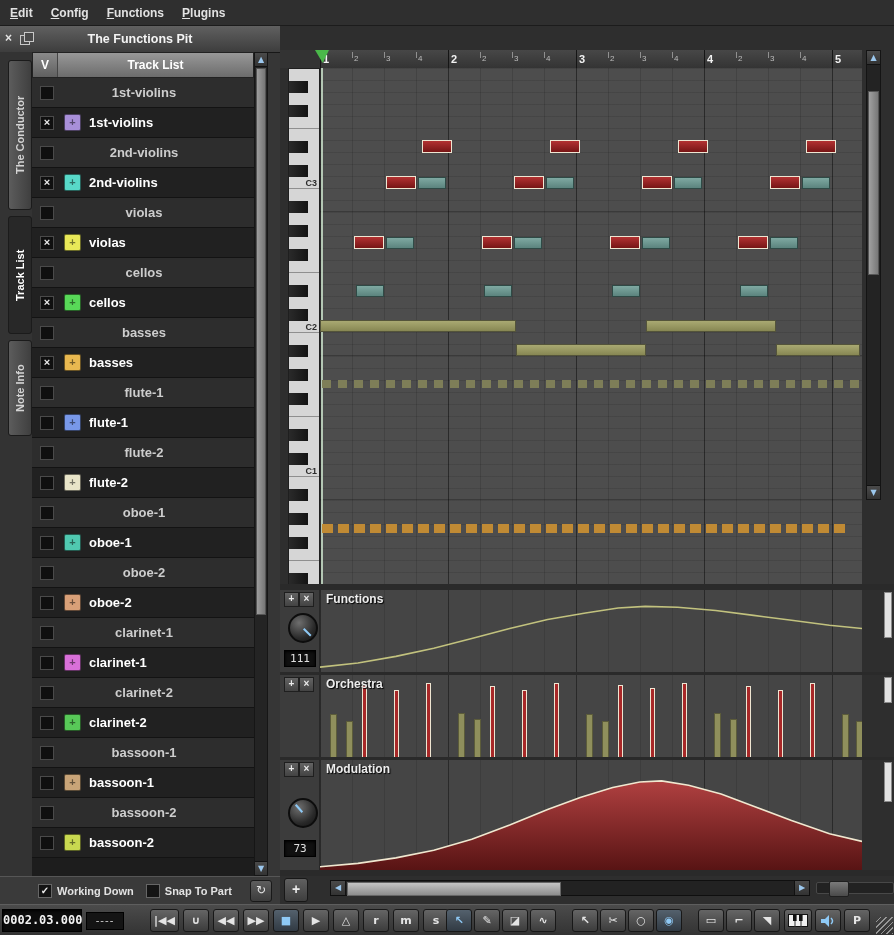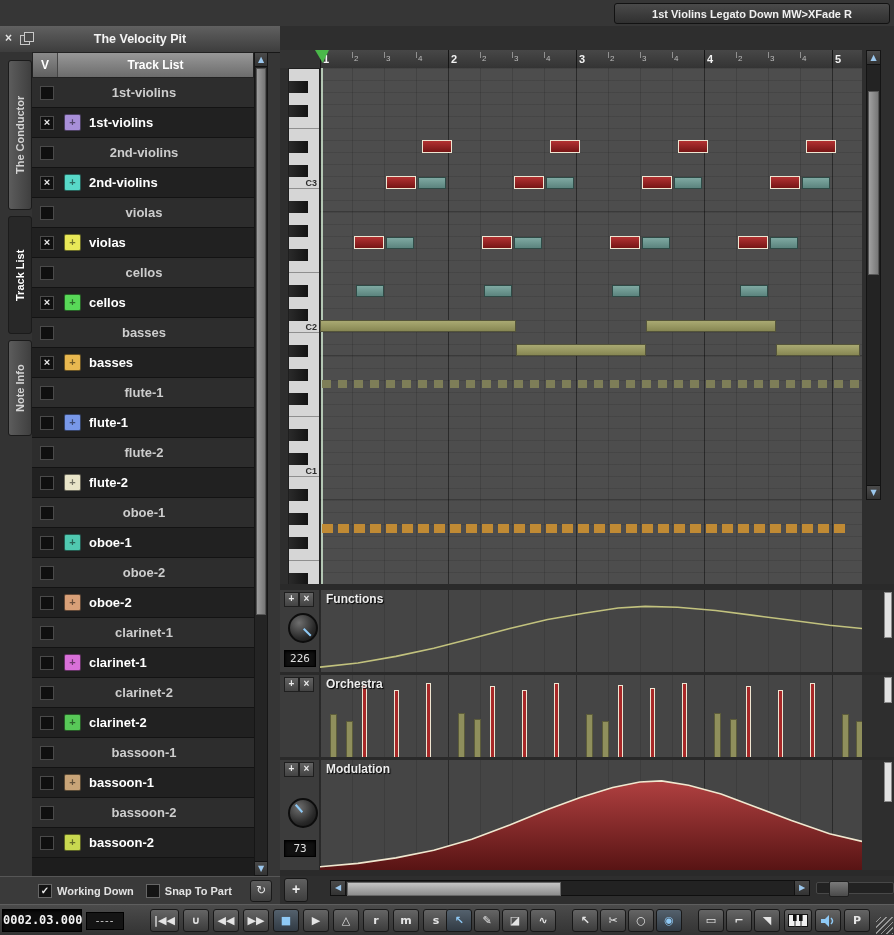--- a/index.html
+++ b/index.html
@@ -160,26 +160,33 @@
   .tool-group{display:flex;gap:2px;margin-right:16px;}
   .right-cluster{position:absolute;right:24px;top:4px;display:flex;gap:3px;}
   .resize-grip{position:absolute;right:1px;bottom:1px;width:17px;height:17px;
                background:repeating-linear-gradient(-45deg,rgba(160,160,160,.9) 0 1px,rgba(0,0,0,0) 1px 4px);}
 </style>
 </head>
 <body>
 
 <div class="app">
 
-  <div class="patch-btn">1st Violins Legato Down MW&gt;XFade R</div>
+  <div class="menubar">
+    <div class="menu-items">
+        <div class="menu-item">Edit</div>
+        <div class="menu-item">Config</div>
+        <div class="menu-item">Functions</div>
+        <div class="menu-item">Plugins</div>
+      </div>
+  </div>
 
   <div class="panel-header">
     <span class="ph-close">×</span>
     <span class="ph-detach"></span>
-    <div class="panel-title">The Velocity Pit</div>
+    <div class="panel-title">The Functions Pit</div>
   </div>
 
   <div class="tabstrip">
       <div class="vtab" style="height: 148px;">The Conductor</div>
       <div class="vtab active" style="height: 116px;">Track List</div>
       <div class="vtab" style="height: 94px;">Note Info</div>
     </div>
 
   <div class="tl-header">
     <div class="tl-v">V</div>
@@ -516,21 +523,21 @@
   <div class="lane-sep" style="top:672px;height:3px;"></div>
   <div class="lane-sep" style="top:757px;height:3px;"></div>
   <div class="lane-sep" style="top:870px;height:6px;"></div>
 
   <div class="lane-gutter" style="top:590px;height:82px;"></div>
   <div class="lbtn" style="left:284px;top:592px;">+</div>
   <div class="lbtn" style="left:299px;top:592px;">×</div>
   <div class="knob" style="left:288px;top:613px;">
       <div class="kline" style="transform: rotate(135deg);"></div>
     </div>
-  <div class="lane-value" style="left:284px;top:650px;">226</div>
+  <div class="lane-value" style="left:284px;top:650px;">111</div>
   <div class="lane-body" style="top:590px;height:82px;">
     <svg id="mv-curve" width="542" height="82">
         <polyline points="0.0,77.1 37.9,73.0 75.9,66.4 113.8,58.2 151.8,48.4 189.7,38.5 227.6,29.5 265.6,23.0 298.1,18.0 325.2,16.4 357.7,17.2 395.7,20.5 433.6,25.4 471.5,30.3 509.5,35.3 542.0,38.5" fill="none" stroke="#c2c27e" stroke-width="1.6"></polyline>
       </svg>
   </div>
   <div class="lane-label" style="left:326px;top:592px;">Functions</div>
   <div class="mini-scroll" style="top:592px;height:46px;"></div>
 
   <div class="lane-gutter" style="top:675px;height:82px;"></div>
   <div class="lbtn" style="left:284px;top:677px;">+</div>

